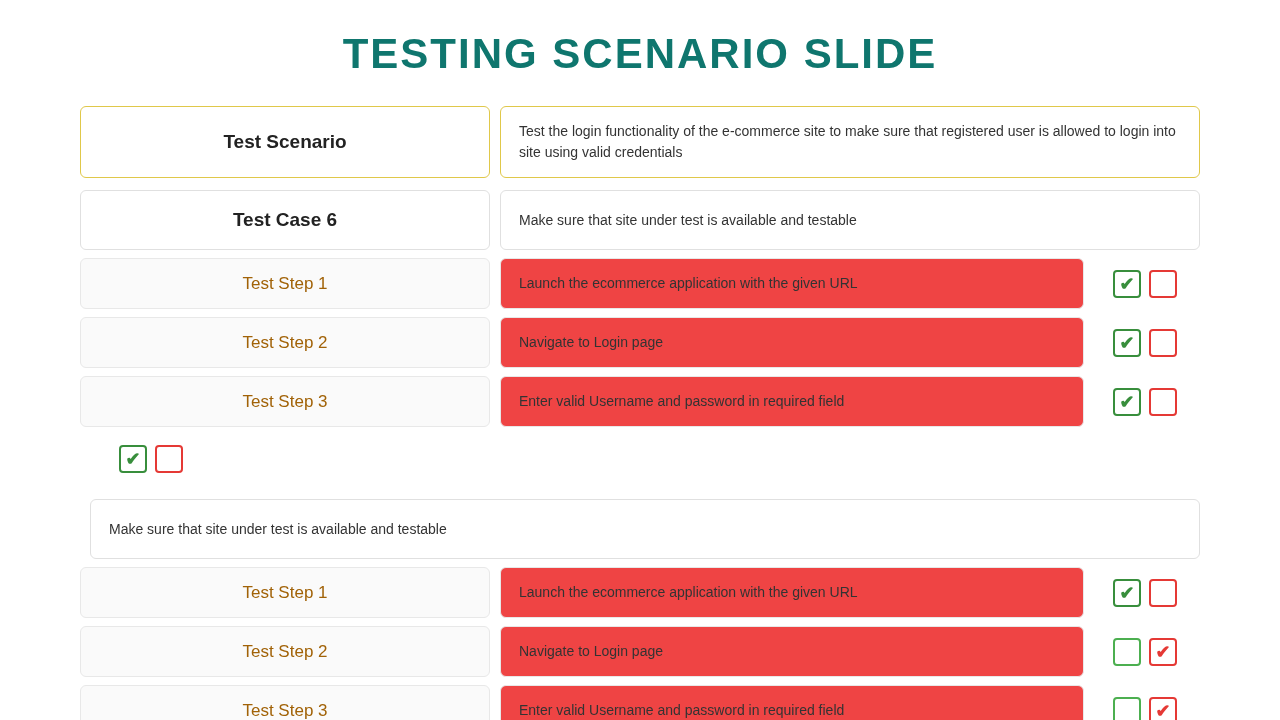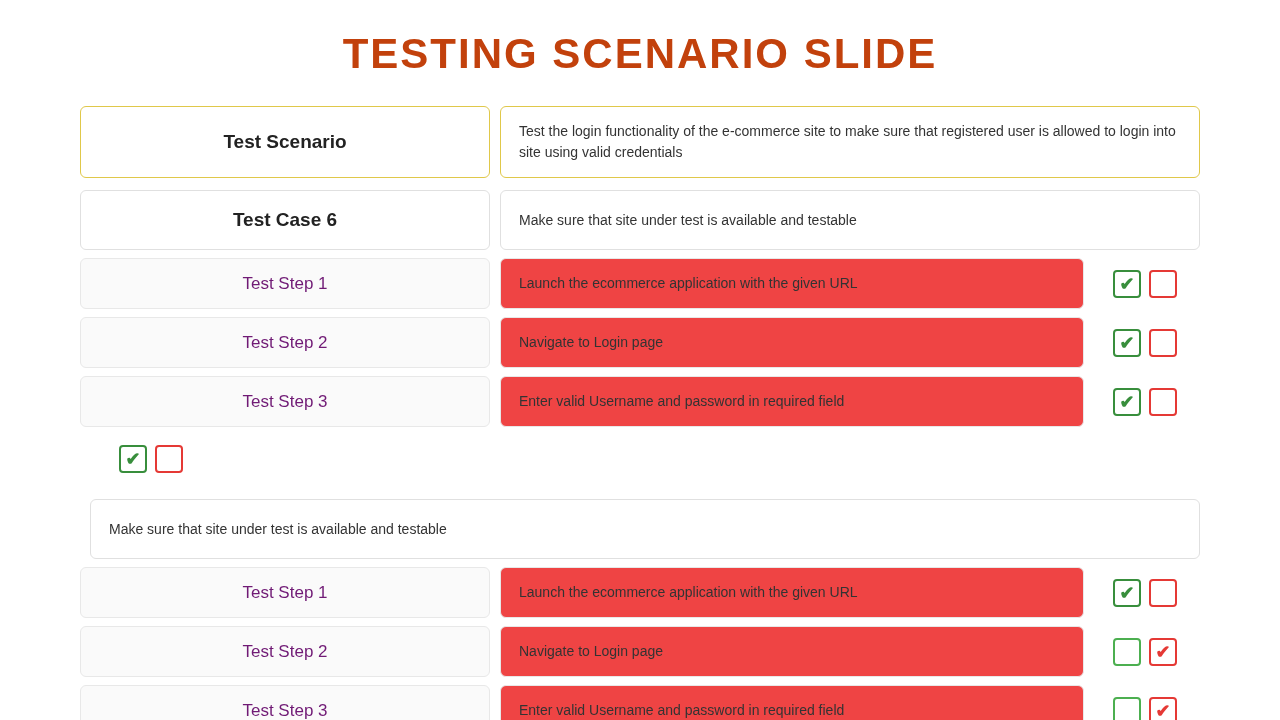--- a/index.html
+++ b/index.html
@@ -15,21 +15,21 @@
       min-height: 720px;
       background: #fff;
       padding: 30px 80px 30px 80px;
     }
     .page-title {
       text-align: center;
       font-size: 42px;
       font-weight: 900;
       letter-spacing: 2px;
       margin-bottom: 28px;
-      color: #c2410c;
+      color: #0f766e;
     }
     .left-cell {
       width: 410px;
       min-width: 410px;
       border: 1.5px solid #e0c84a;
       border-radius: 6px;
       background: #fff;
       display: flex;
       align-items: center;
       justify-content: center;
@@ -41,21 +41,21 @@
     }
     .left-cell.test-case {
       border-color: #e0e0e0;
       border-radius: 6px;
     }
     .left-cell.test-step {
       border-color: #e8e8e8;
       background: #fafafa;
       font-weight: 400;
       font-size: 17px;
-      color: #701a75;
+      color: #a16207;
       min-height: 48px;
       margin-bottom: 4px;
     }
     .description-cell {
       flex: 1;
       border: 1.5px solid #e0c84a;
       border-radius: 6px;
       background: #fff;
       display: flex;
       align-items: center;

